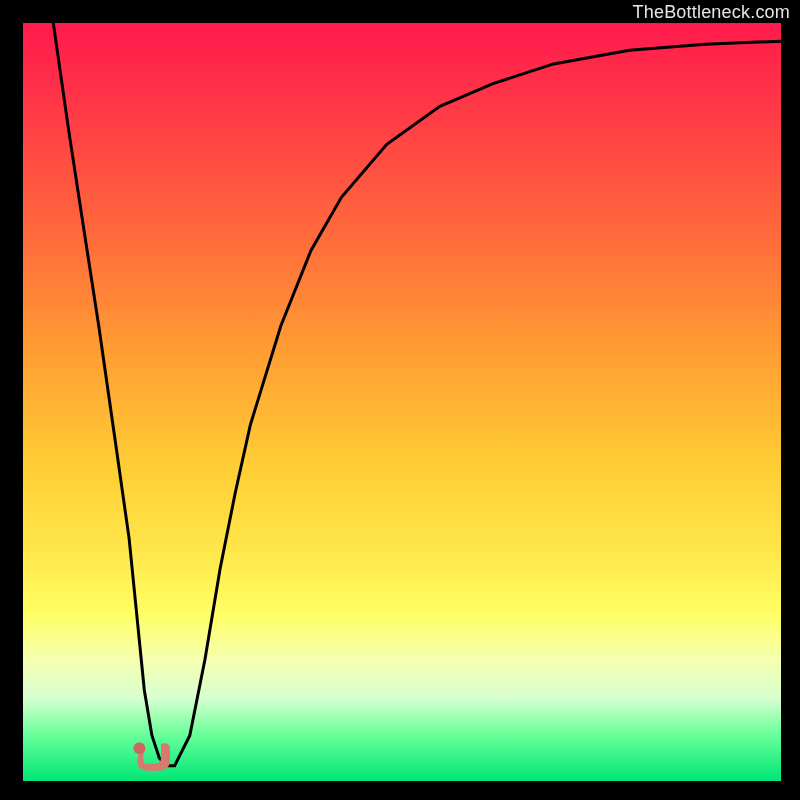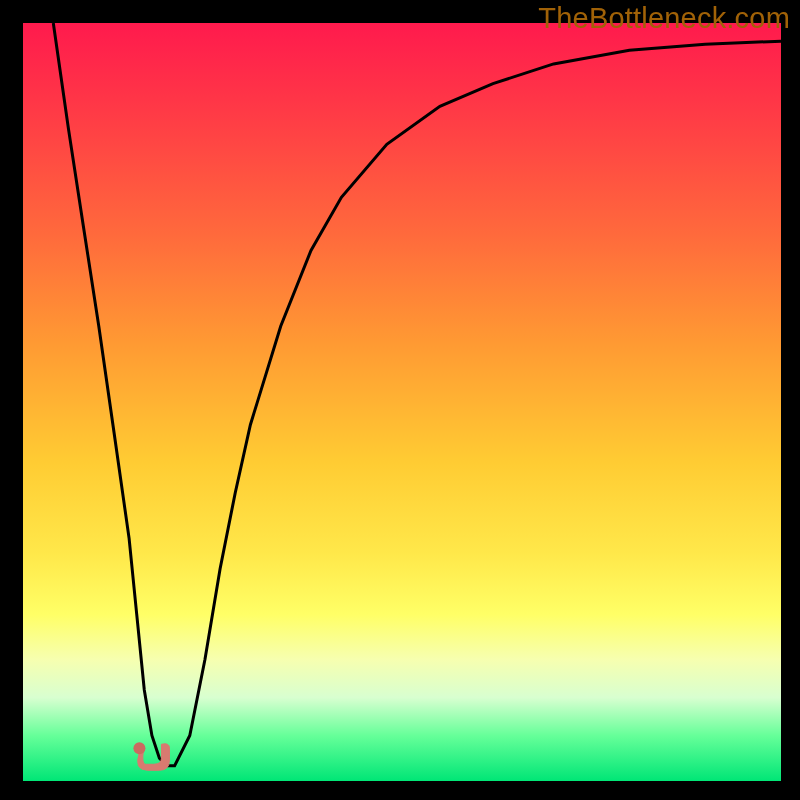--- a/index.html
+++ b/index.html
@@ -31,22 +31,22 @@
       #ffff66 78%,
       #f6ffb0 84%,
       #d8ffd0 89%,
       #66ff99 94%,
       #00e676 100%);
   }
   .attribution {
     position: absolute;
     top: 2px;
     right: 10px;
-    color: #a16207;
-    font-size: 29px;
+    color: #e5e5e5;
+    font-size: 18px;
     font-weight: 400;
     letter-spacing: 0.2px;
   }
   svg.curve {
     position: absolute;
     left: 0;
     top: 0;
   }
 </style>
 </head>

